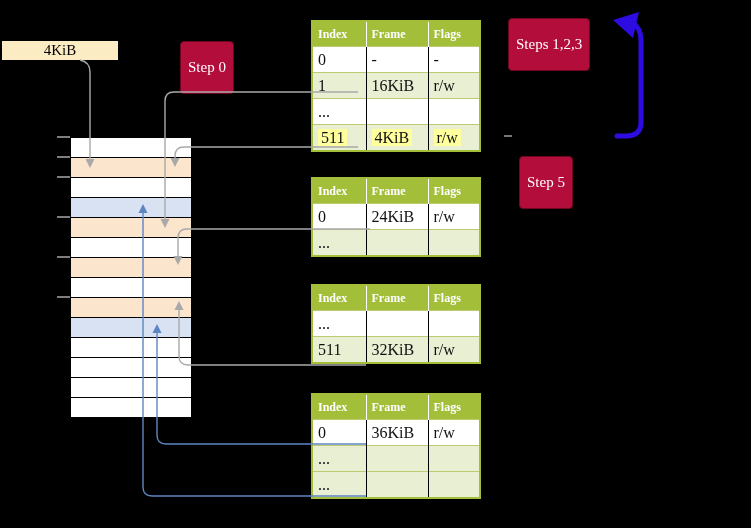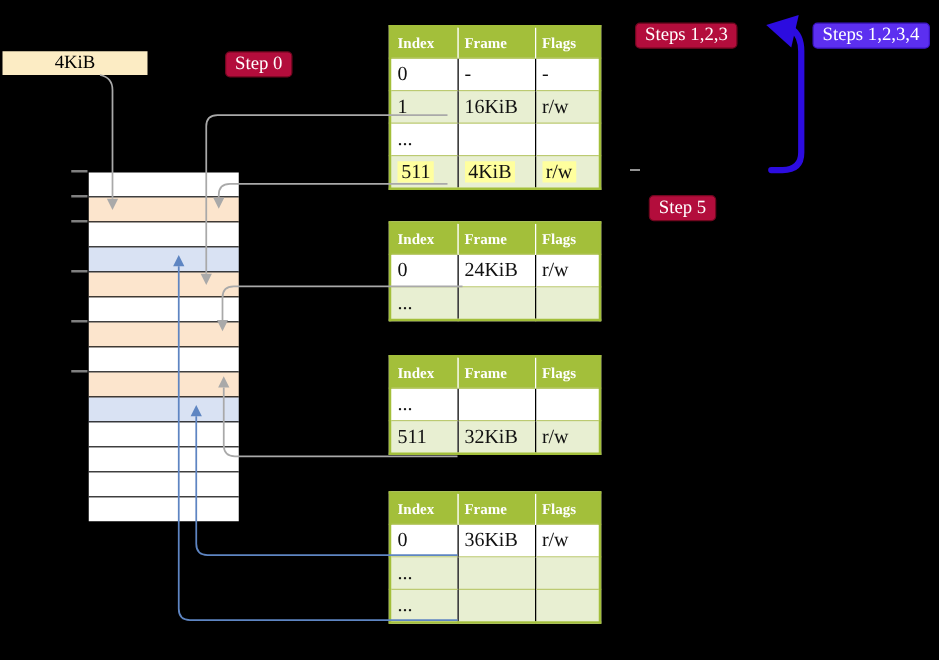--- a/index.html
+++ b/index.html
@@ -9,21 +9,21 @@
   }
   
   #framelabel{
     position:absolute;left:2px;top:41px;width:116px;height:19px;
     background:var(--frame-label-bg);color:#000;font-size:15px;
     text-align:center;line-height:19px;
   }
   
   .badge{
     position:absolute;color:#fff;font-size:15px;line-height:17px;
-    padding:1px 7px;border-radius:4px;white-space:nowrap;
+    padding:17px 7px;border-radius:4px;white-space:nowrap;
   }
   .badge.crimson{background:var(--badge-crimson);border:1px solid #70071f;}
   .badge.violet{background:var(--badge-violet);border:1px solid #3c16c8;}
   #step0{left:180px;top:41px;}
   #steps123{left:508px;top:18px;}
   #steps1234{left:650px;top:18px;}
   #step4{left:519px;top:156px;}
   
   #memcol{position:absolute;left:70px;top:137px;width:120px;border:1px solid #000;}
   .mem-row{height:19px;border-bottom:1px solid #000;}
@@ -65,21 +65,20 @@
 </style>
 </head>
 <body>
 
 <div id="canvas">
 
   <div id="framelabel">4KiB</div>
 
   <div id="step0" class="badge crimson">Step 0</div>
   <div id="steps123" class="badge crimson">Steps 1,2,3</div>
-  <div id="steps1234" class="badge violet">Steps 1,2,3,4</div>
   <div id="step4" class="badge crimson">Step 5</div>
 
   <div id="memcol">
       <div class="mem-row white"></div>
       <div class="mem-row peach"></div>
       <div class="mem-row white"></div>
       <div class="mem-row blue"></div>
       <div class="mem-row peach"></div>
       <div class="mem-row white"></div>
       <div class="mem-row peach"></div>

